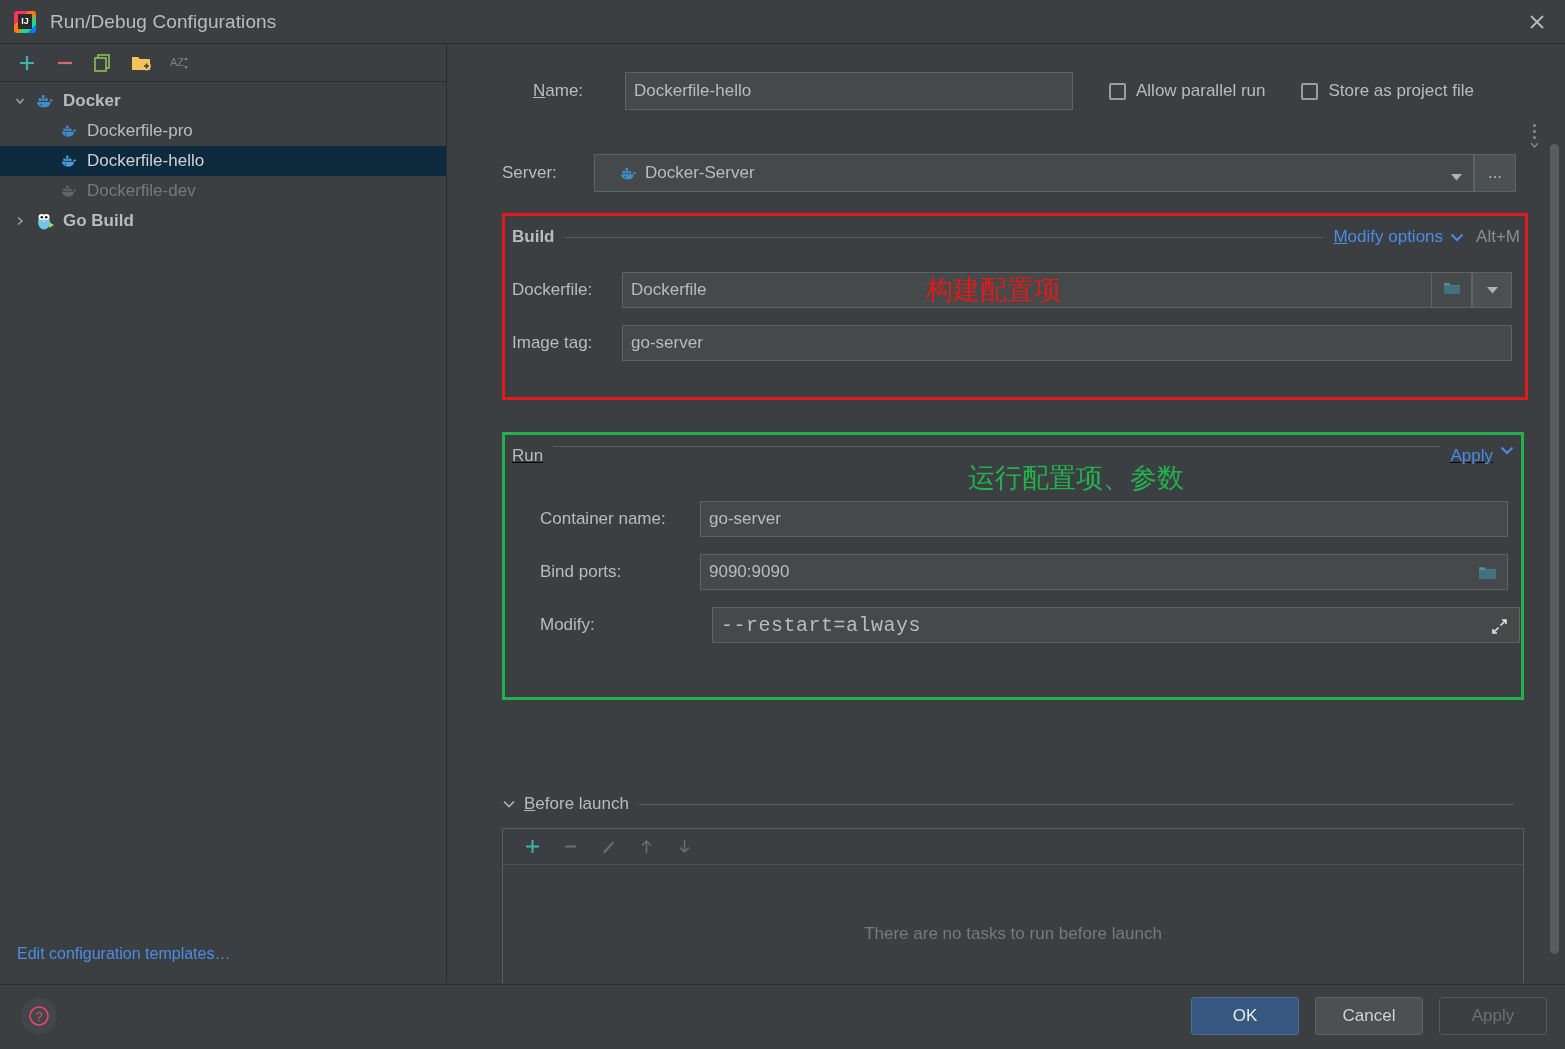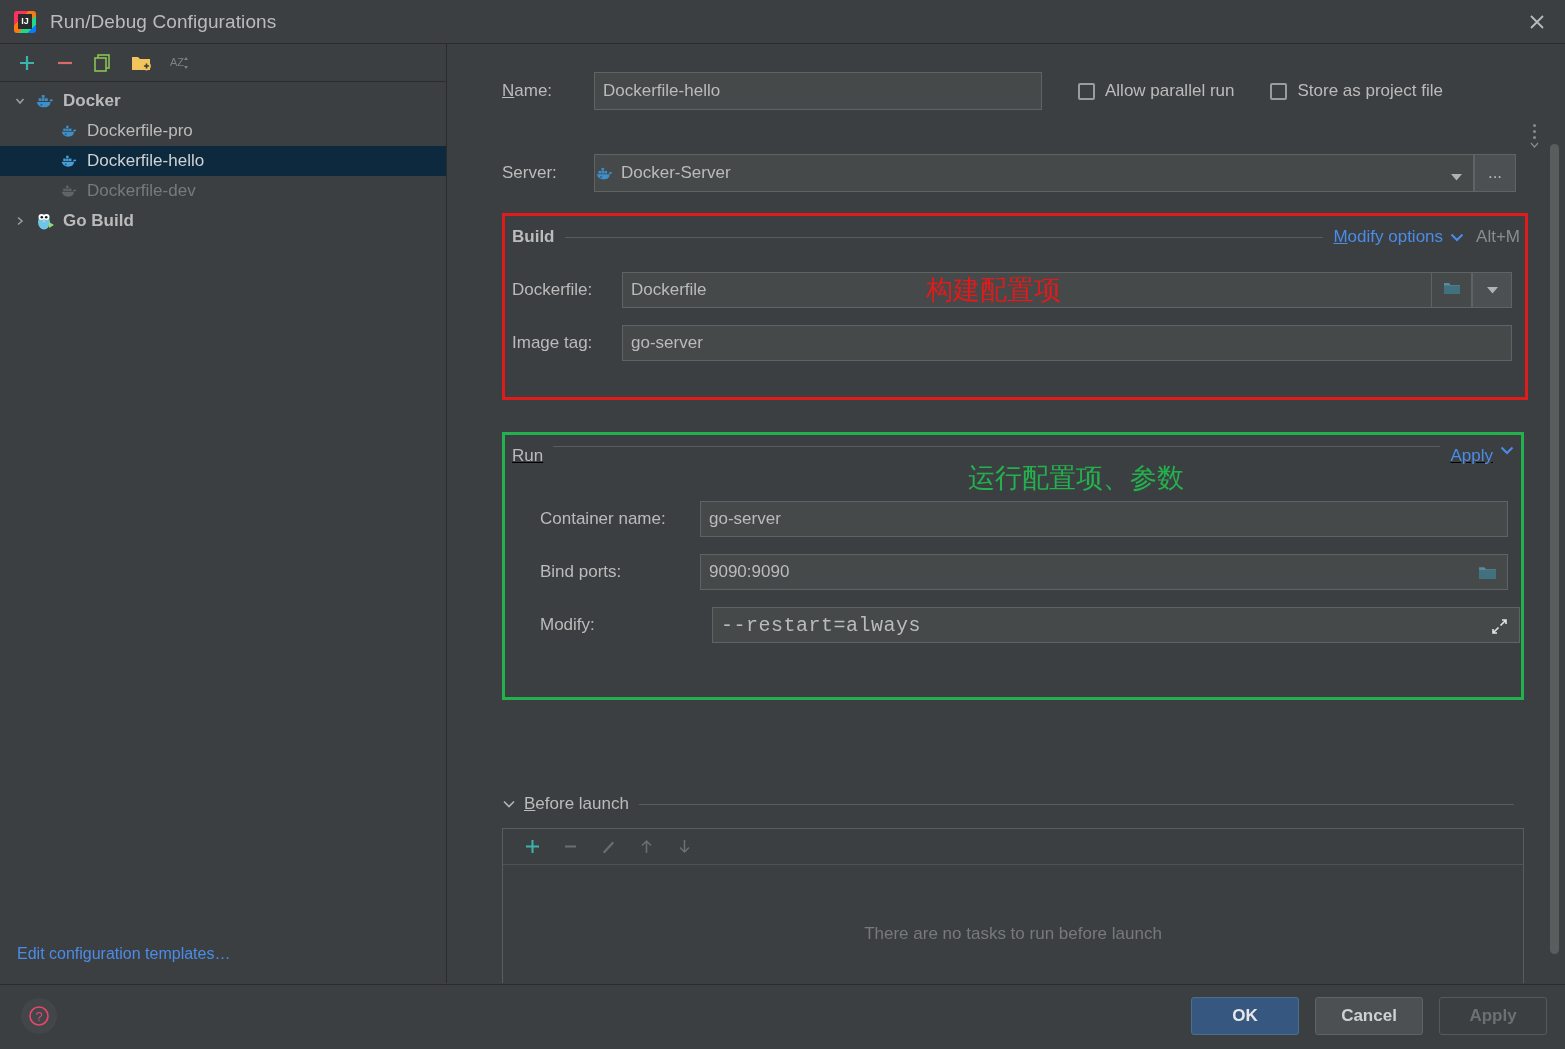--- a/index.html
+++ b/index.html
@@ -200,21 +200,21 @@
   .help-btn {
     position: absolute; left: 21px; top: 998px;
     width: 36px; height: 36px; border-radius: 50%;
     background: #434648;
     display: flex; align-items: center; justify-content: center;
     cursor: default;
   }
   .btn {
     height: 38px; min-width: 108px;
     display: flex; align-items: center; justify-content: center;
-    font-size: 17px; border-radius: 3px; cursor: default; font-weight: bold;
+    font-size: 17px; border-radius: 3px; cursor: default;
   }
   .btn-primary { background: #365880; border: 1px solid #4c708c; color: #e8e8e8; }
   .btn-default { background: #4c5052; border: 1px solid #5e6364; color: #cfd2d4; }
   .btn-disabled { background: #3c3f41; border: 1px solid #55595b; color: #6d7072; }
   .btnrow { position: absolute; right: 18px; top: 997px; display: flex; gap: 16px; }
 </style>
 </head>
 <body>
 
 <div id="app">
@@ -350,21 +350,21 @@
       </div>
 
     </div>
 
     <div class="edit-templates">Edit configuration templates…</div>
   </div>
 
   <div class="rightpanel">
 
     <div class="row" style="position:absolute; left:14px; top:28px; width:1040px;">
-      <div class="lbl" style="width:92px;"><u>N</u>ame:</div>
+      <div class="lbl" style="width:92px;margin-left:31px;"><u>N</u>ame:</div>
       <div class="field" style="width:448px; height:38px;">Dockerfile-hello</div>
 
       <div style="display:flex;align-items:center;gap:10px;margin-left:36px;">
         <div class="chk"></div>
         <div class="lbl">Allow parallel run</div>
       </div>
 
       <div style="display:flex;align-items:center;gap:10px;margin-left:36px;">
         <div class="chk"></div>
         <div class="lbl">Store as project file</div>
@@ -375,21 +375,21 @@
       <i></i>
         <i></i>
         <i></i>
       <svg width="9" height="6" viewBox="0 0 9 6" style="margin-top:2px;">
           <path d="M1 1 L4.5 5 L8 1" stroke="#8a8d8f" stroke-width="1.2" fill="none"></path>
         </svg>
     </div>
 
     <div class="row" style="position:absolute; left:14px; top:110px; width:1040px;">
       <div class="lbl" style="width:92px;">Server:</div>
-      <div class="field" style="width:880px; height:38px; position:relative; padding-left:0;">
+      <div class="field" style="width:880px; height:38px; position:relative; padding-left:24px;">
         <span style="display:inline-flex;align-items:center;">
           <svg width="19" height="19" viewBox="0 0 22 22">
             <rect x="4" y="8" width="3" height="3" fill="#3d8ec9"></rect>
               <rect x="7.5" y="8" width="3" height="3" fill="#3d8ec9"></rect>
             <rect x="11" y="8" width="3" height="3" fill="#3d8ec9"></rect>
               <rect x="7.5" y="4.5" width="3" height="3" fill="#3d8ec9"></rect>
             <path d="M2 12 h15 c0 4 -3 6 -7 6 c-4.5 0 -7 -2.2 -8 -6 Z" fill="#3d8ec9"></path>
             <path d="M16 10 c2 -1.6 3.6 -0.4 3.8 0.3 c-0.8 1.3 -2.4 1.4 -3.4 1.1 Z" fill="#3d8ec9"></path>
             <circle cx="7" cy="15" r="1.1" fill="#2b5f86"></circle>
           </svg>

